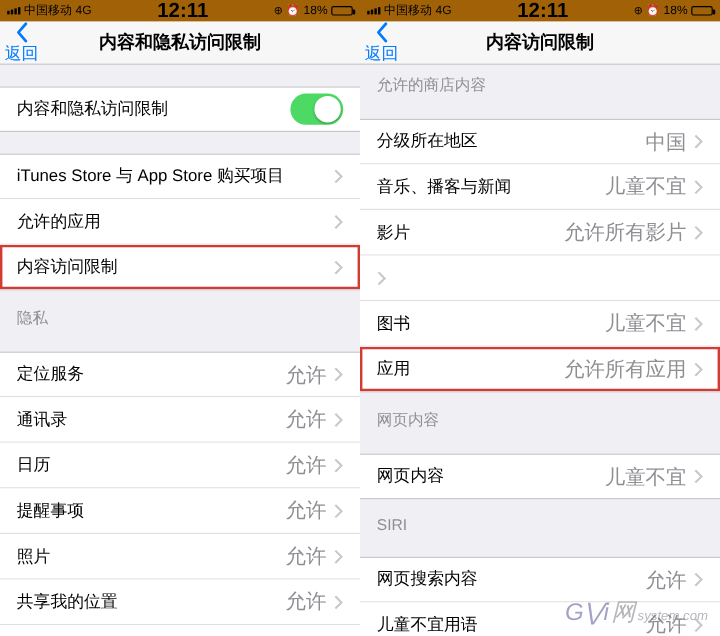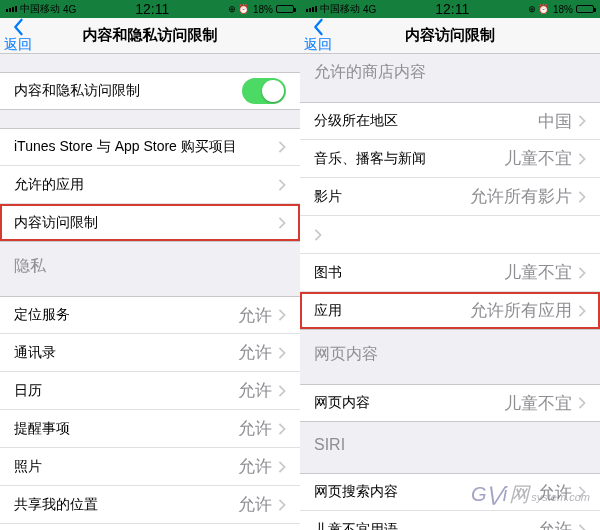--- a/index.html
+++ b/index.html
@@ -14,30 +14,30 @@
   }
   .screen {
     width: 300px;
     height: 530px;
     background: #efeff4;
     position: relative;
     overflow: hidden;
   }
   .status-bar {
     height: 18px;
-    background: #15803d;
+    background: #a16207;
     display: flex;
     align-items: center;
     justify-content: space-between;
     padding: 0 6px;
     font-size: 10px;
     color: #000;
   }
   .status-left, .status-right { display: flex; align-items: center; gap: 3px; }
-  .status-center { font-weight: 400; font-size: 14px; }
+  .status-center { font-weight: 700; font-size: 17px; }
   .signal { display: inline-flex; align-items: flex-end; gap: 1px; }
   .signal span { width: 2px; background: #000; display: inline-block; }
   .signal span:nth-child(1){height:3px}
   .signal span:nth-child(2){height:4px}
   .signal span:nth-child(3){height:5px}
   .signal span:nth-child(4){height:6px}
   .battery-wrap { display:flex; align-items:center; gap:2px;}
   .battery {
     width: 18px; height: 8px; border: 1px solid #000; border-radius: 2px;
     position: relative;
@@ -62,21 +62,21 @@
   .nav-title {
     position: absolute; left: 0; right: 0; text-align: center;
     font-size: 15px; font-weight: 600; color: #000; pointer-events: none;
   }
   .content {
     height: calc(530px - 18px - 36px);
     overflow: hidden;
     background: #efeff4;
   }
   .section-header {
-    font-size: 16px; color: #8e8e93; padding: 14px 14px 6px 14px;
+    font-size: 13px; color: #8e8e93; padding: 14px 14px 6px 14px;
     text-align: left;
   }
   .section-header.tight { padding-top: 8px; }
   .cell {
     background: #fff;
     height: 38px;
     display: flex; align-items: center;
     padding: 0 14px;
     font-size: 14px;
     color: #000;
@@ -97,21 +97,21 @@
     content:""; position:absolute; right:2px; top:2px; width:22px; height:22px;
     background:#fff; border-radius:50%; box-shadow:0 1px 2px rgba(0,0,0,.3);
   }
   .group { margin-top: 13px; }
   .group.gap { margin-top: 18px; }
   .highlight {
     box-shadow: inset 0 0 0 2px #d43a2f;
   }
   .watermark {
     position: absolute;
-    bottom: 22px; right: 10px;
+    bottom: 6px; right: 10px;
     font-size: 20px; color: rgba(120,120,130,.55);
     font-style: italic; font-weight: 300;
     pointer-events: none;
     display:flex;align-items:baseline;gap:2px;
   }
   .watermark .g { color: rgba(100,100,160,.6); font-weight:400;}
   .watermark .small { font-size: 11px; }
 </style>
 </head>
 <body>

